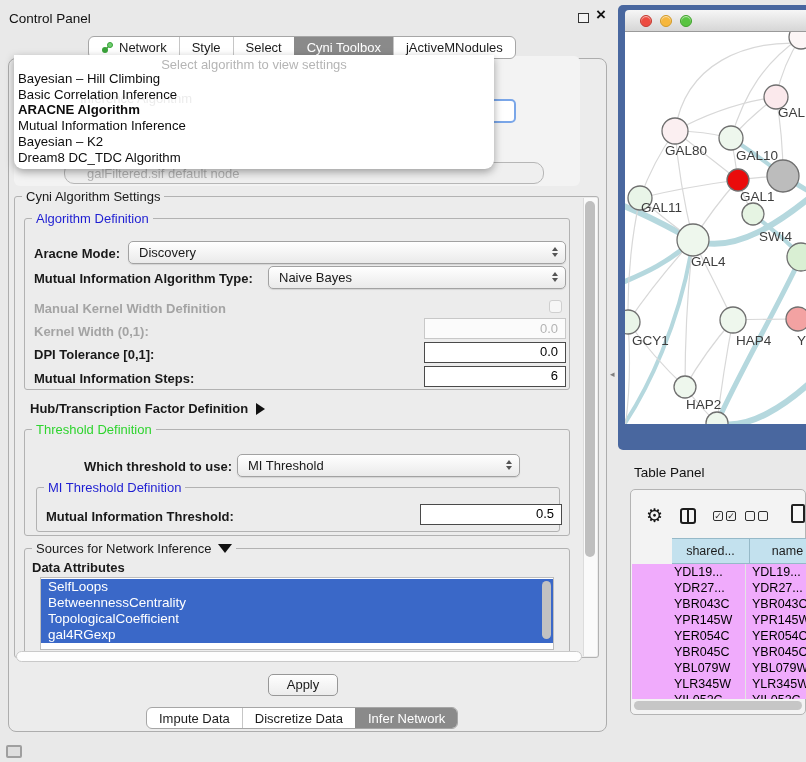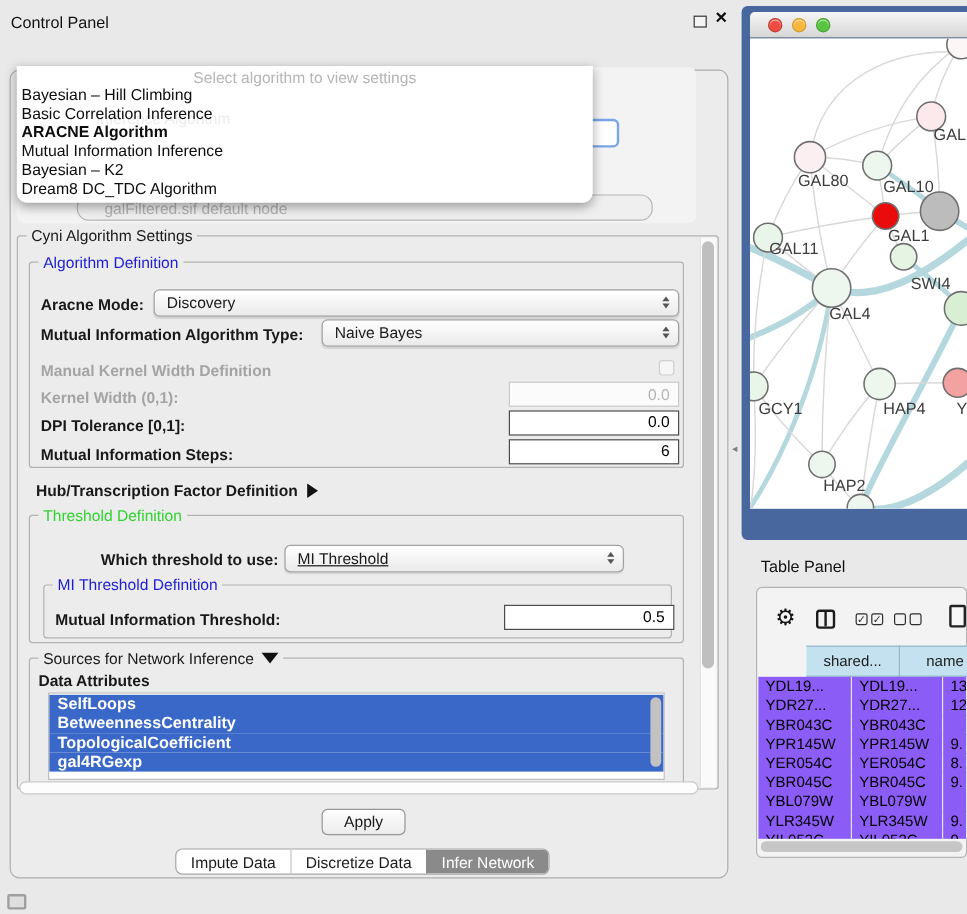--- a/index.html
+++ b/index.html
@@ -49,21 +49,21 @@
 
   .tf{background:#fff;border:1.5px solid #4a4a4a;font-size:13px;text-align:right;padding:0 7px;color:#000;font-family:inherit;}
   .tf.dis{border:1px solid #c8c8c8;color:#b4b4b4;background:#fbfbfb;}
 
   .cbx{width:13px;height:13px;border:1px solid #cfcfcf;border-radius:3px;background:#f6f6f6;}
 
   .arrow-right{display:inline-block;width:0;height:0;border-top:6px solid transparent;border-bottom:6px solid transparent;border-left:9px solid #111;margin-left:8px;vertical-align:-2px;}
   .arrow-down{display:inline-block;width:0;height:0;border-left:7px solid transparent;border-right:7px solid transparent;border-top:9px solid #111;margin-left:6px;vertical-align:0px;}
 
   .listbox{background:#fff;border:1px solid #bdbdbd;overflow:hidden;}
-  .attr-item{font-size:13.5px;line-height:16px;padding-left:7px;color:#111;white-space:nowrap;font-weight:bold;}
+  .attr-item{font-size:13.5px;line-height:16px;padding-left:7px;color:#111;white-space:nowrap;}
   .attr-item.sel{background:#3a68c8;color:#fff;}
 
   .vtrack{background:#fafafa;border-left:1px solid #dcdcdc;}
   .vthumb{background:#bfbfbf;border-radius:6px;}
   .hscroll{background:#fdfdfd;border:1px solid #c9c9c9;border-radius:6px;}
 
   .btn{background:linear-gradient(#fefefe,#ececec);border:1px solid #979797;border-radius:5px;font-size:13px;text-align:center;line-height:20px;}
 
   
   .net-window{background:#49679f;overflow:hidden;border-radius:5px 0 0 5px;}
@@ -81,21 +81,21 @@
   
   .tp-title{font-size:13.5px;color:#111;}
   .tp-box{background:#f3f3f3;border:1px solid #b4b4b4;border-radius:5px;}
   .gear{font-size:19px;color:#151515;line-height:19px;}
   .colicon{width:16px;height:16px;border:2px solid #1c1c1c;border-radius:3px;background:linear-gradient(#1c1c1c,#1c1c1c) center/2px 100% no-repeat;}
   .cbrow{display:flex;gap:3px;}
   .cb{width:10px;height:10px;border:1.5px solid #2e2e2e;border-radius:2px;font-size:9px;line-height:9px;text-align:center;color:#2e2e2e;}
   .docicon{width:14px;height:19px;border:2px solid #222;border-radius:2px;background:#f8f8f8;}
   .thead{display:grid;grid-template-columns:78px 76px 1fr;padding-left:40px;}
   .thead .hc{background:#c3e1ee;border-right:1px solid #96b9c8;border-top:1px solid #96b9c8;border-bottom:1px solid #96b9c8;font-size:12.5px;text-align:center;line-height:24px;color:#1c1c1c;overflow:hidden;white-space:nowrap;}
-  .tbody{background:#8b5cf6;overflow:hidden;}
+  .tbody{background:#f0abfc;overflow:hidden;padding-left:36px;}
   .trow{display:grid;grid-template-columns:78px 76px 1fr;height:16px;}
   .trow .tc{font-size:12.5px;line-height:16px;padding-left:6px;color:#000;white-space:nowrap;overflow:hidden;border-right:1px solid #e4e4e4;}
   .divider-arrow{font-size:9px;color:#7f7f7f;}
   .mini-icon{border:2px solid #9f9f9f;background:#dedede;border-radius:2px;}
 </style>
 </head>
 <body>
 
 <div class="root">
 
@@ -116,20 +116,42 @@
       <div>
           <div class="pop-item">Bayesian – Hill Climbing</div>
           <div class="pop-item">Basic Correlation Inference</div>
           <div class="pop-item bold">ARACNE Algorithm</div>
           <div class="pop-item">Mutual Information Inference</div>
           <div class="pop-item">Bayesian – K2</div>
           <div class="pop-item">Dream8 DC_TDC Algorithm</div>
         </div>
     </div>
 
+    <div class="abs segbar" style="left:88px;top:36px;">
+        <div class="seg-tab">
+          <svg width="13" height="13">
+            <line x1="4" y1="9" x2="9" y2="4" stroke="#3aa23a" stroke-width="1.3"></line>
+            <circle cx="4" cy="9" r="3" fill="#3aa23a"></circle>
+            <circle cx="9" cy="4" r="2.5" fill="#6fcf6f" stroke="#3aa23a"></circle>
+          </svg>
+          <span>Network</span>
+        </div>
+        <div class="seg-tab">
+          <span>Style</span>
+        </div>
+        <div class="seg-tab">
+          <span>Select</span>
+        </div>
+        <div class="seg-tab sel">
+          <span>Cyni Toolbox</span>
+        </div>
+        <div class="seg-tab">
+          <span>jActiveMNodules</span>
+        </div>
+      </div>
 
     <div class="abs fs" style="left:14px;top:196px;width:585px;height:462px;">
       <span class="fst">Cyni Algorithm Settings</span>
     </div>
     <div class="abs vtrack" style="left:583px;top:198px;width:14px;height:458px;"></div>
     <div class="abs vthumb" style="left:585px;top:201px;width:10px;height:356px;"></div>
 
     <div class="abs fs" style="left:24px;top:218px;width:546px;height:172px;">
       <span class="fst blue">Algorithm Definition</span>
     </div>
@@ -159,21 +181,21 @@
     <div class="abs tf" style="left:424px;top:366px;width:142px;height:21px;line-height:18px;">6</div>
 
     <div class="abs lbl" style="left:30px;top:401px;">
       <span>Hub/Transcription Factor Definition</span><span class="arrow-right"></span>
     </div>
 
     <div class="abs fs" style="left:24px;top:429px;width:546px;height:107px;">
       <span class="fst green">Threshold Definition</span>
     </div>
     <div class="abs lbl" style="left:84px;top:459px;">Which threshold to use:</div>
-    <div class="abs combo" style="left:237px;top:454px;width:283px;text-decoration:underline;">
+    <div class="abs combo" style="left:237px;top:454px;width:283px;">
       <span>MI Threshold</span>
       <span class="spin">
           <i class="up"></i>
           <i class="dn"></i>
         </span>
     </div>
     <div class="abs fs" style="left:36px;top:487px;width:524px;height:45px;">
       <span class="fst blue">MI Threshold Definition</span>
     </div>
     <div class="abs lbl" style="left:46px;top:509px;">Mutual Information Threshold:</div>

